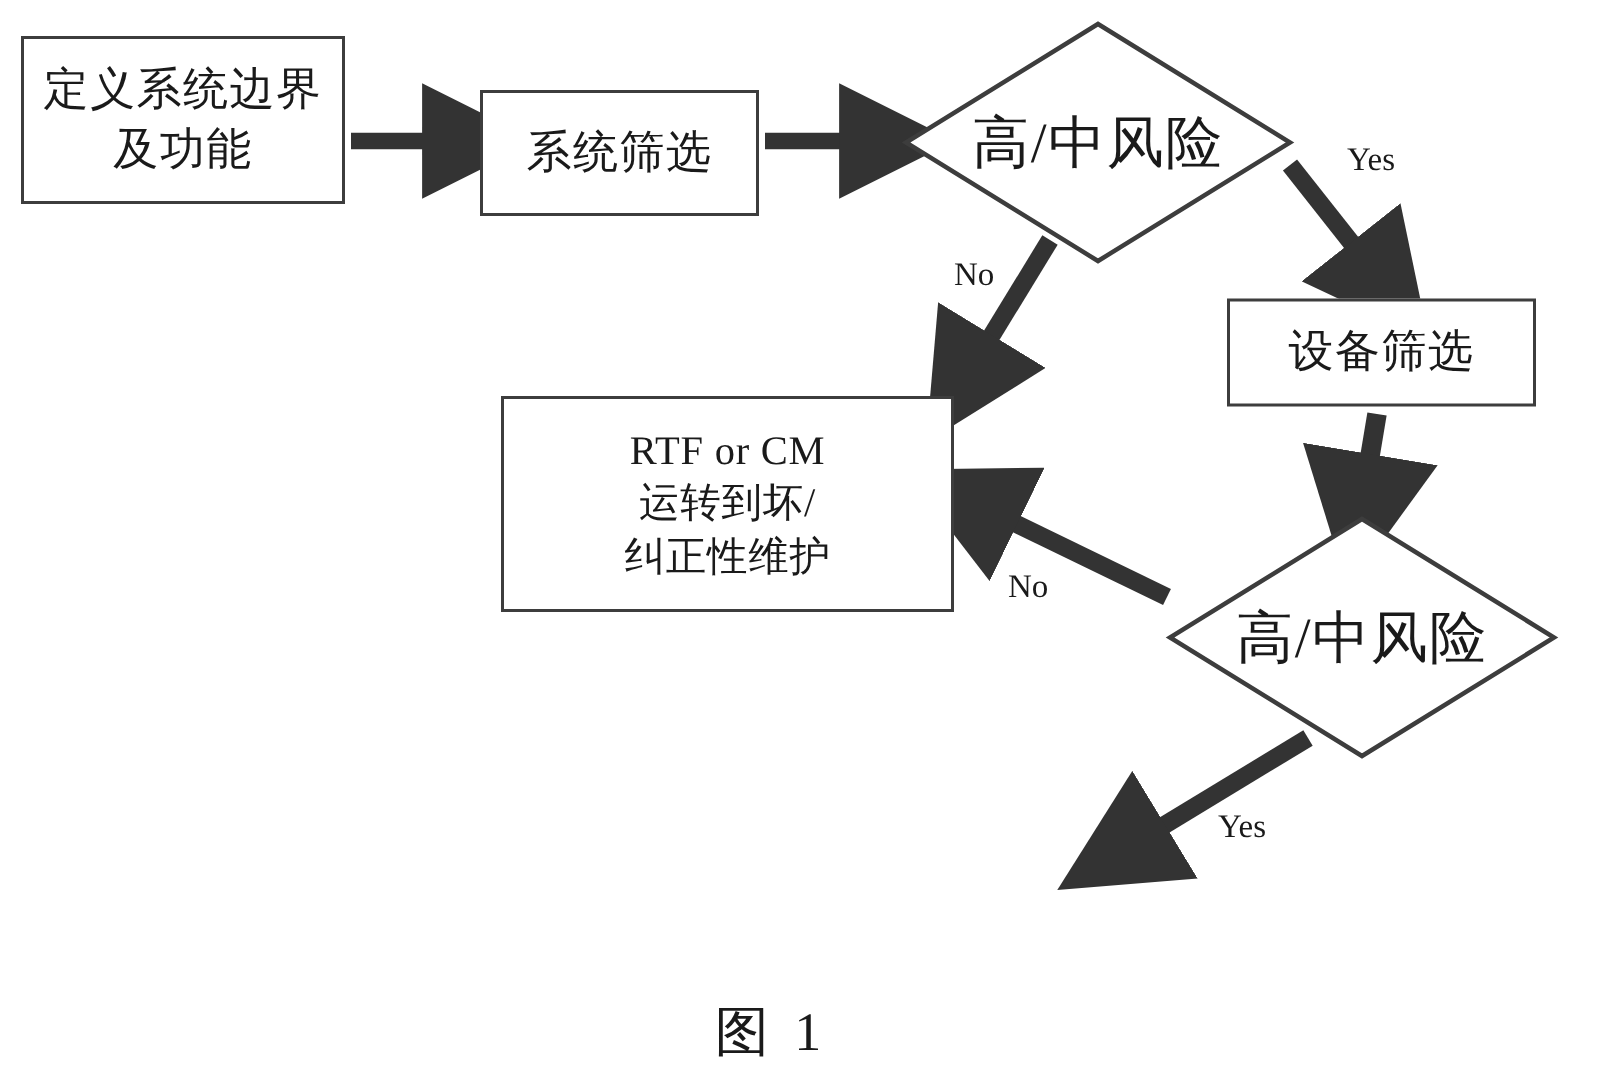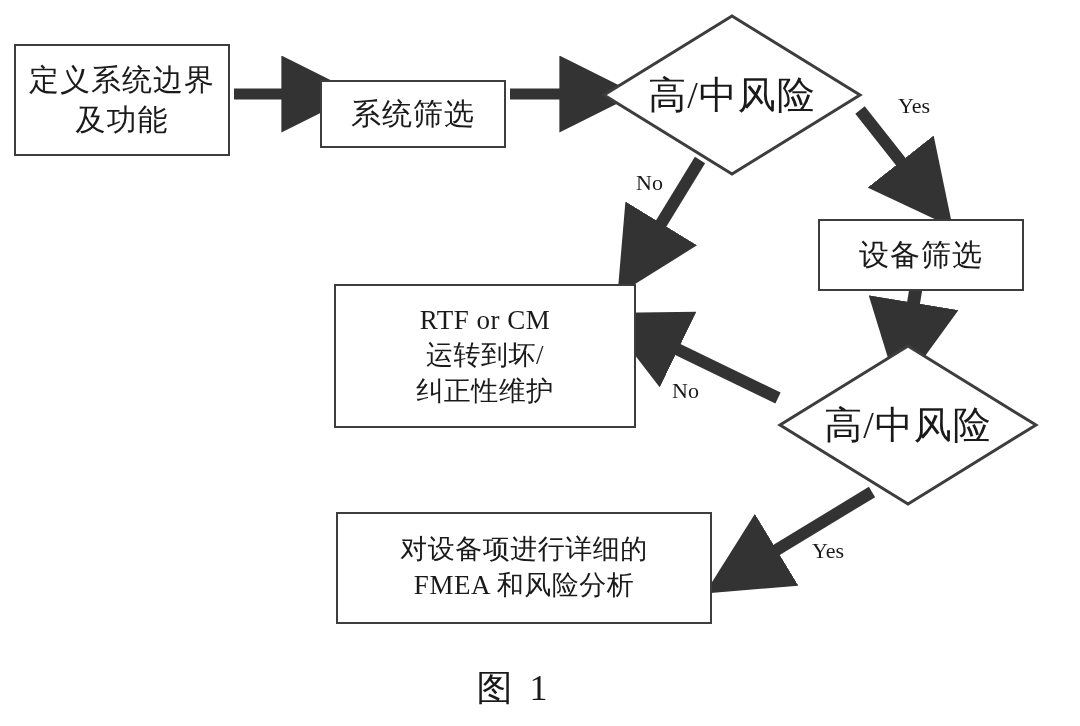--- a/index.html
+++ b/index.html
@@ -26,34 +26,33 @@
     box-sizing: border-box;
     display: flex;
     align-items: center;
     justify-content: center;
     text-align: center;
     line-height: 1.32;
   }
   .box {
     border: 2px solid #3d3d3d;
     background: #ffffff;
-    margin-top: 20px;
   }
   .node .txt {
     display: block;
     white-space: pre-line;
   }
   
   #node-define {
     left: 14px; top: 24px; width: 216px; height: 112px;
     font-size: 30px;
     letter-spacing: 1px;
   }
   #node-system-screen {
-    left: 320px; top: 60px; width: 186px; height: 68px;
+    left: 320px; top: 60px; width: 186px; height: 84px;
     font-size: 30px;
     letter-spacing: 1px;
   }
   #node-equipment-screen {
     left: 818px; top: 199px; width: 206px; height: 72px;
     font-size: 30px;
     letter-spacing: 1px;
   }
   #node-rtf {
     left: 334px; top: 264px; width: 302px; height: 144px;
@@ -154,24 +153,20 @@
   <div class="node box" id="node-equipment-screen">
     <span class="txt">设备筛选</span>
   </div>
 
   <div class="node box" id="node-rtf">
     <span class="txt">RTF or CM
 运转到坏/
 纠正性维护</span>
   </div>
 
-  <div class="node box" id="node-fmea">
-    <span class="txt">对设备项进行详细的
-FMEA 和风险分析</span>
-  </div>
 
   <div class="diamond-wrap" id="diamond-1">
     <svg width="264" height="166" viewBox="0 0 264 166">
       <polygon points="132,4 260,83 132,162 4,83" fill="#ffffff" stroke="#3d3d3d" stroke-width="3"></polygon>
     </svg>
     <div class="diamond-label">高/中风险</div>
   </div>
 
   <div class="diamond-wrap" id="diamond-2">
     <svg width="264" height="166" viewBox="0 0 264 166">

